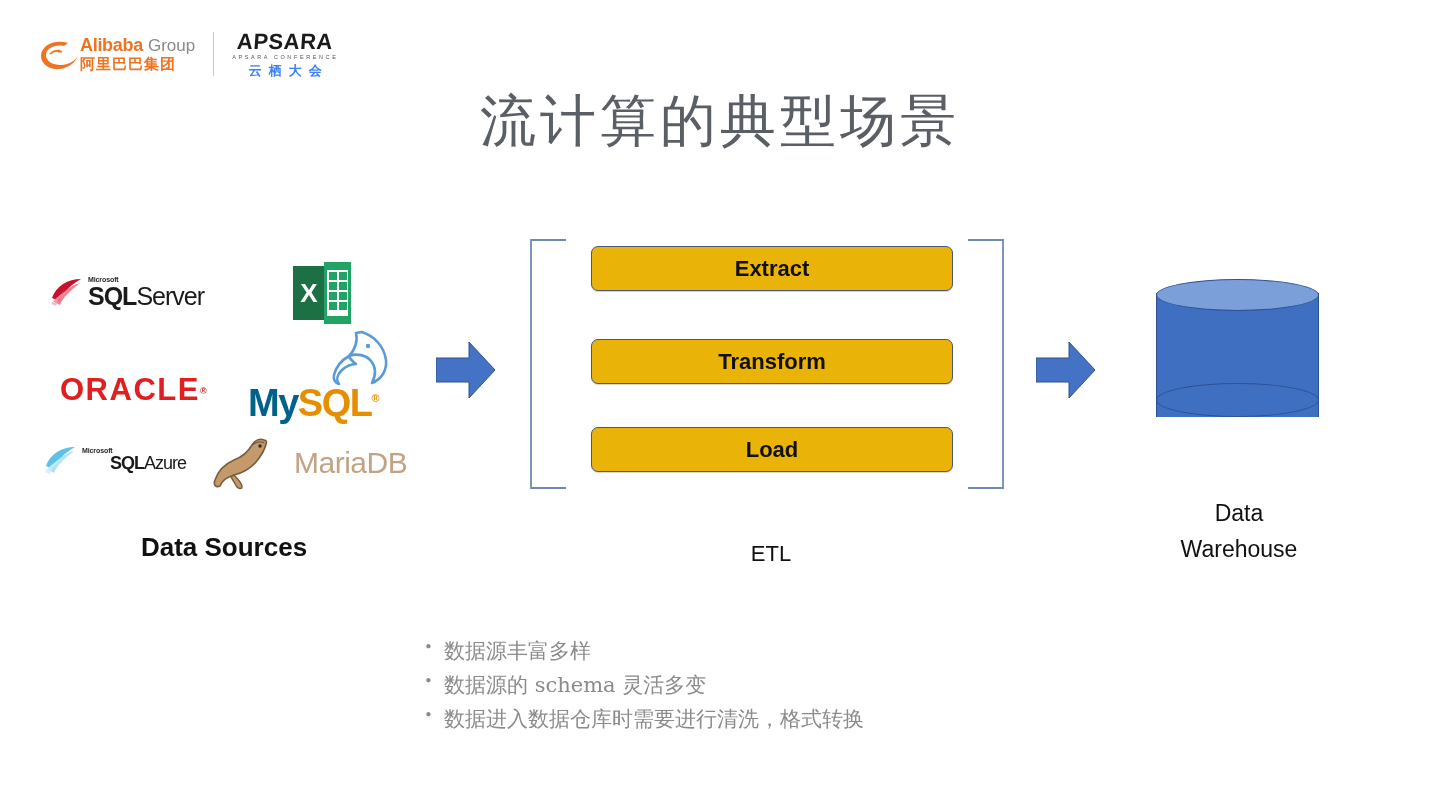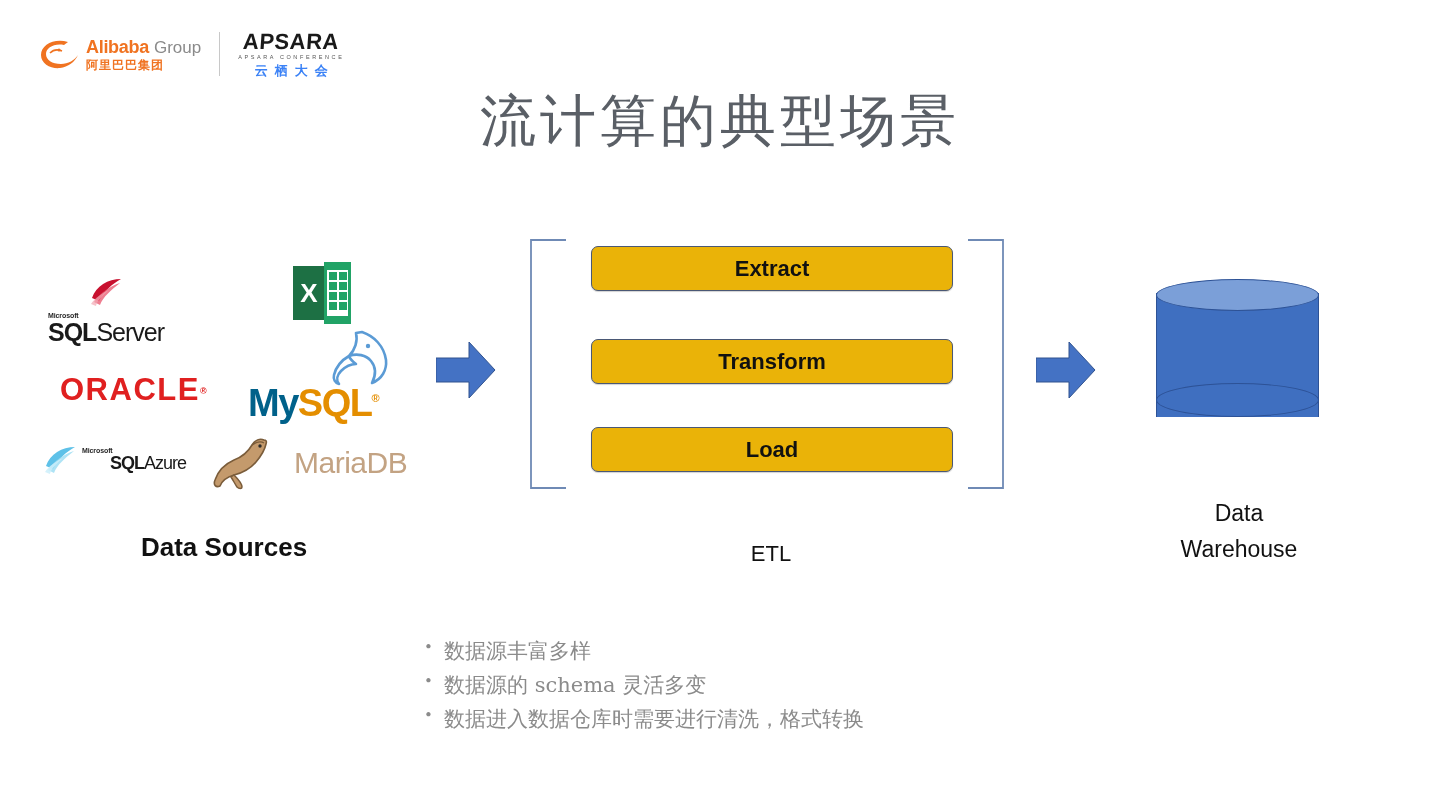--- a/index.html
+++ b/index.html
@@ -7,27 +7,27 @@
   body {
     background:#ffffff;
     font-family:"Liberation Sans", sans-serif;
     position:relative;
     overflow:hidden;
   }
 
   
   #header { position:absolute; left:38px; top:26px; display:flex; align-items:center; height:56px; }
 
-  .ali-logo { display:flex; align-items:flex-end; gap:6px; }
+  .ali-logo { display:flex; align-items:flex-end; }
   .ali-mark { width:42px; height:34px; flex:0 0 auto; }
   .ali-text { display:flex; flex-direction:column; line-height:1; }
   .ali-row1 { display:flex; align-items:baseline; gap:5px; }
   .ali-name { font-size:18px; font-weight:bold; color:#f07321; letter-spacing:-0.3px; }
   .ali-group { font-size:17px; color:#8a8a8a; }
-  .ali-cn { font-size:12px; font-weight:bold; color:#f07321; letter-spacing:1px; margin-top:3px;
+  .ali-cn { font-size:15px; font-weight:bold; color:#f07321; letter-spacing:1px; margin-top:3px;
             font-family:"DejaVu Sans", sans-serif; }
 
   .divider { width:1px; height:44px; background:#c8c8c8; margin:0 18px; }
 
   .apsara { display:flex; flex-direction:column; align-items:center; line-height:1; }
   .apsara-word { font-size:22px; font-weight:bold; color:#1a1a1a; letter-spacing:0.5px;
                  transform:skewX(-4deg); font-family:"Liberation Sans", sans-serif; }
   .apsara-sub { font-size:5.5px; color:#555; letter-spacing:2.6px; margin-top:2px; }
   .apsara-cn { font-size:13px; font-weight:bold; color:#3b82f6; letter-spacing:7px;
                margin-top:4px; padding-left:7px; font-family:"DejaVu Sans", sans-serif; }
@@ -130,21 +130,21 @@
     <span class="apsara-cn">云栖大会</span>
   </div>
 
 </div>
 
 <div id="title">流计算的典型场景</div>
 
 <div id="logo-grid">
 
   <div class="logo-cell" style="left:8px; top:14px;">
-    <div style="display:flex; align-items:center; gap:4px;flex-direction:column;">
+    <div style="display:flex; gap:4px;">
       <svg width="36" height="32" viewBox="0 0 36 32">
         <path d="M4 22 C8 10, 20 3, 33 3 C24 8, 16 15, 11 25 Z" fill="#c8102e"></path>
         <path d="M6 26 C12 17, 22 10, 32 7 C23 14, 15 21, 12 29 Z" fill="#e8536b" opacity="0.75"></path>
         <path d="M3 28 C7 22, 14 17, 21 14 C14 20, 9 25, 8 30 Z" fill="#f2a6b2" opacity="0.7"></path>
       </svg>
       <div>
         <div class="ms-tag">Microsoft</div>
         <div class="ms-main"><b>SQL</b><span class="light">Server</span></div>
       </div>
     </div>

